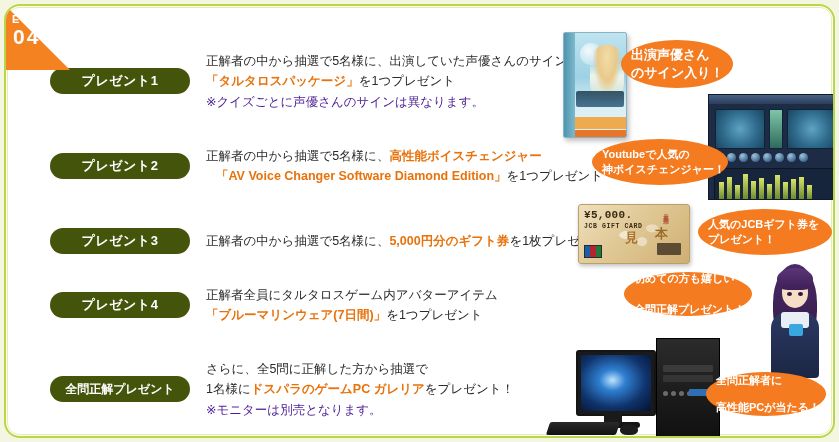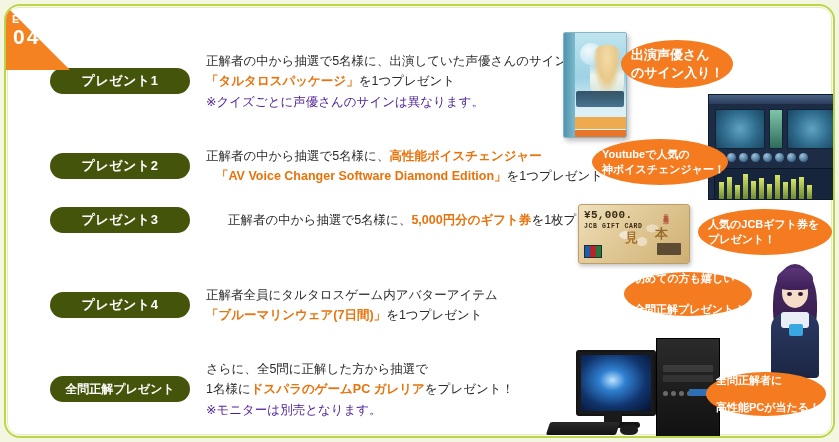--- a/index.html
+++ b/index.html
@@ -518,21 +518,21 @@
       </div>
 
       <div class="prize-row" style="top:140px;">
         <div class="prize-btn">プレゼント2</div>
         <div class="prize-desc">
           <span class="line"><span>正解者の中から抽選で5名様に、</span><span class="hl">高性能ボイスチェンジャー</span></span>
           <span class="line indent"><span class="hl">「AV Voice Changer Software Diamond Edition」</span><span>を1つプレゼント</span></span>
         </div>
       </div>
 
-      <div class="prize-row" style="top:201px;gap:22px;">
+      <div class="prize-row" style="top:222px;">
         <div class="prize-btn">プレゼント3</div>
         <div class="prize-desc">
           <span class="line"><span>正解者の中から抽選で5名様に、</span><span class="hl">5,000円分のギフト券</span><span>を1枚プレゼント</span></span>
         </div>
       </div>
 
       <div class="prize-row" style="top:279px;">
         <div class="prize-btn">プレゼント4</div>
         <div class="prize-desc">
           <span class="line"><span>正解者全員にタルタロスゲーム内アバターアイテム</span></span>

